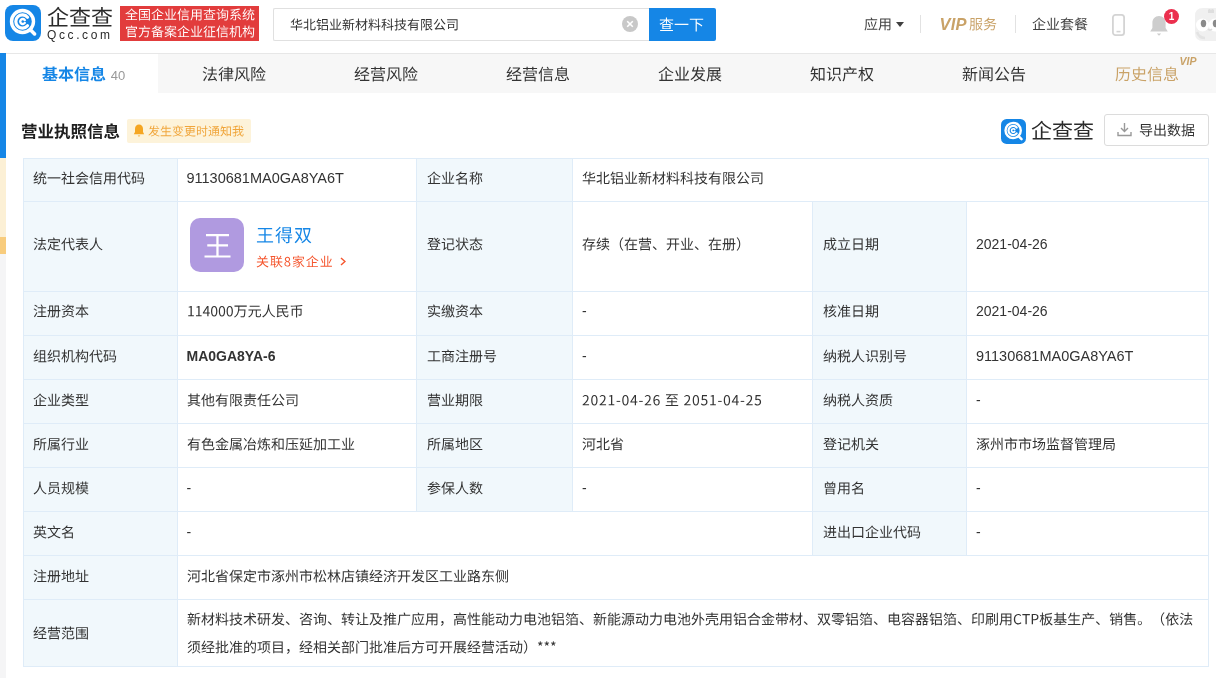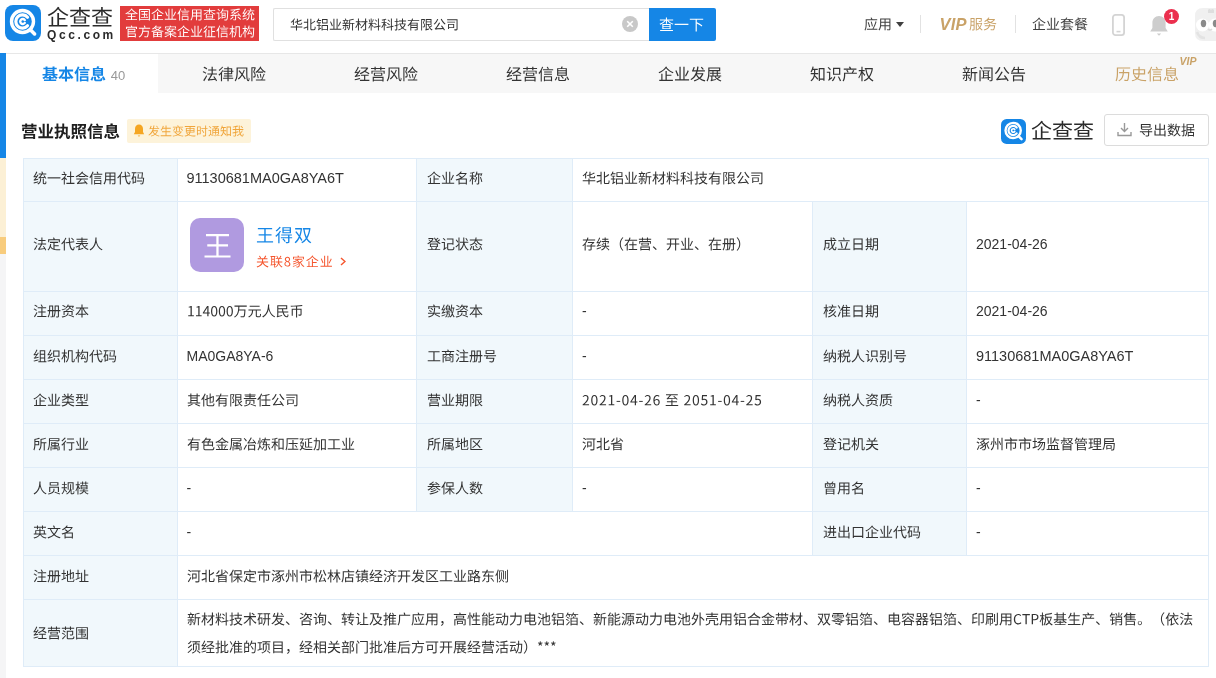--- a/index.html
+++ b/index.html
@@ -252,21 +252,21 @@
   </svg>
 <div style="position:absolute;left:47.0px;top:5.50px">
     <svg class="t" width="66.0" height="22" viewBox="0 0 66.0 22">
       <g fill="#2b2b2b" transform="translate(0,19.36) scale(0.022000,-0.022000)">
         <use href="#g4f01r" x="0"></use>
         <use href="#g67e5r" x="1000"></use>
         <use href="#g67e5r" x="2000"></use>
       </g>
     </svg>
   </div>
-<div style="position:absolute;left:47.0px;top:34.8px;transform:translateY(-50%);font-family:'Liberation Sans', sans-serif;font-size:12px;font-weight:bold;color:#2b2b2b;letter-spacing:2.6px;line-height:1;white-space:pre">Qcc.com</div>
+<div style="position:absolute;left:47.0px;top:34.8px;transform:translateY(-50%);font-family:'Liberation Sans', sans-serif;font-size:12px;font-weight:normal;color:#2b2b2b;letter-spacing:2.6px;line-height:1;white-space:pre">Qcc.com</div>
 <div style="position:absolute;left:119.5px;top:5.5px;width:139.0px;height:35.5px;background:#e23c3c"></div>
 <div style="position:absolute;left:124.5px;top:8.10px">
     <svg class="t" width="130.0" height="13" viewBox="0 0 130.0 13">
       <g fill="#fff" transform="translate(0,11.44) scale(0.013000,-0.013000)">
         <use href="#g5168r" x="0"></use>
         <use href="#g56fdr" x="1000"></use>
         <use href="#g4f01r" x="2000"></use>
         <use href="#g4e1ar" x="3000"></use>
         <use href="#g4fe1r" x="4000"></use>
         <use href="#g7528r" x="5000"></use>
@@ -752,21 +752,21 @@
       <g fill="#333" transform="translate(0,12.32) scale(0.014000,-0.014000)">
         <use href="#g7ec4r" x="0"></use>
         <use href="#g7ec7r" x="1000"></use>
         <use href="#g673ar" x="2000"></use>
         <use href="#g6784r" x="3000"></use>
         <use href="#g4ee3r" x="4000"></use>
         <use href="#g7801r" x="5000"></use>
       </g>
     </svg>
   </div>
-<div style="position:absolute;left:186.5px;top:355.5px;transform:translateY(-50%);font-family:'Liberation Sans', sans-serif;font-size:14px;font-weight:normal;color:#333;line-height:1;white-space:pre">MA0GA8YA-6</div>
+<div style="position:absolute;left:186.5px;top:355.5px;transform:translateY(-50%);font-family:'Liberation Sans', sans-serif;font-size:14px;font-weight:bold;color:#333;line-height:1;white-space:pre">MA0GA8YA-6</div>
 <div style="position:absolute;left:426.5px;top:348.50px">
     <svg class="t" width="70.0" height="14" viewBox="0 0 70.0 14">
       <g fill="#333" transform="translate(0,12.32) scale(0.014000,-0.014000)">
         <use href="#g5de5r" x="0"></use>
         <use href="#g5546r" x="1000"></use>
         <use href="#g6ce8r" x="2000"></use>
         <use href="#g518cr" x="3000"></use>
         <use href="#g53f7r" x="4000"></use>
       </g>
     </svg>

